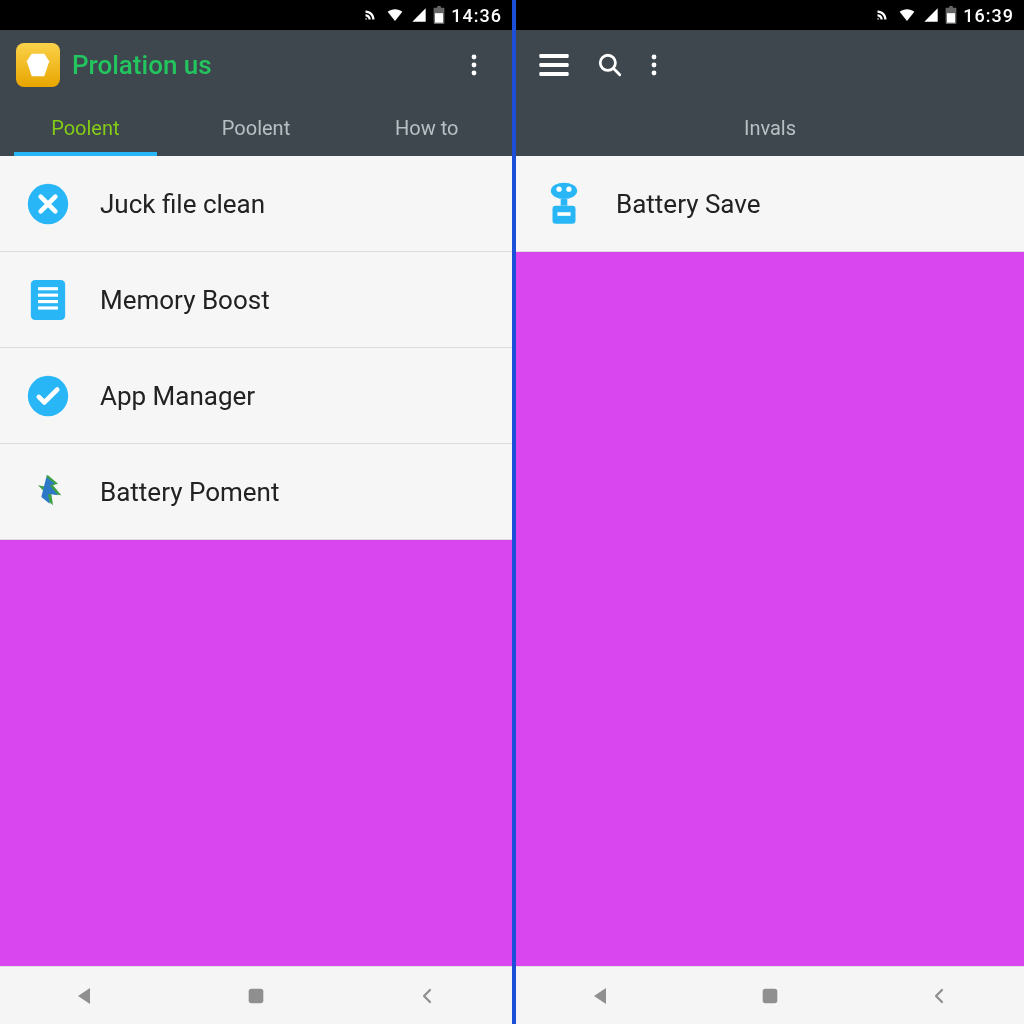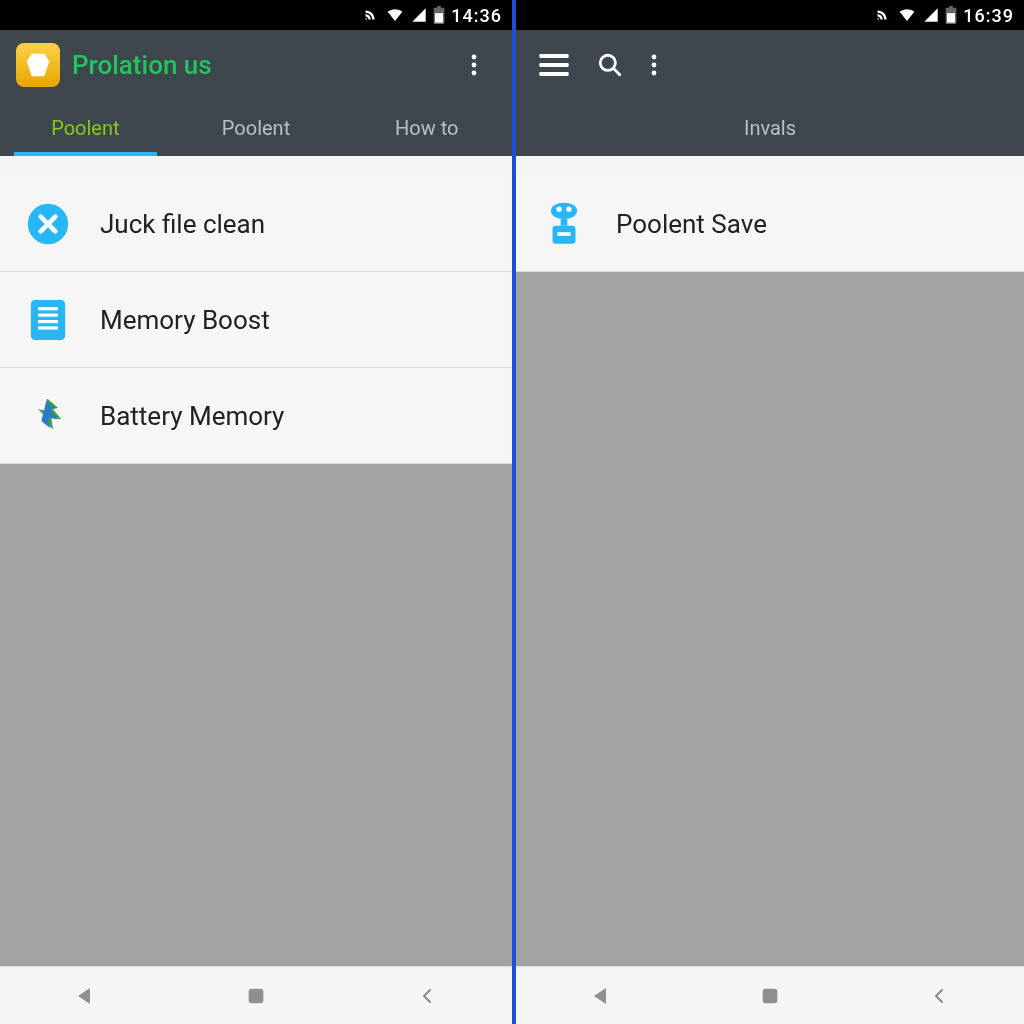--- a/index.html
+++ b/index.html
@@ -75,21 +75,21 @@
     position:relative;
   }
   .tab.active { color:#84cc16; }
   .tab.active::after{
     content:"";
     position:absolute; left:8%; right:8%; bottom:0;
     height:4px; background:#29b6f6;
   }
 
   
-  .list { flex:1; background:#a3a3a3;margin-top:20px; }
+  .list { flex:1; background:#d946ef; }
   .row {
     height: 96px;
     display:flex;
     align-items:center;
     padding: 0 18px 0 24px;
     border-bottom: 1px solid #ddd;
     background:#f6f6f6;
   }
   .row .iconwrap {
     width: 48px; height:48px;
@@ -186,26 +186,35 @@
             <rect x="5" y="5" width="14" height="2.2" fill="#fff"></rect>
             <rect x="5" y="9.5" width="14" height="2.2" fill="#fff"></rect>
             <rect x="5" y="14" width="14" height="2.2" fill="#fff"></rect>
             <rect x="5" y="18.5" width="14" height="2.2" fill="#fff"></rect>
           </svg>
       </div>
       <div class="label">Memory Boost</div>
     </div>
     <div class="row">
       <div class="iconwrap">
+        <svg width="44" height="44" viewBox="0 0 24 24">
+            <circle cx="12" cy="12" r="11" class="ic-cyan"></circle>
+            <path d="M7 12.5l3 3 7-7" stroke="#fff" stroke-width="2.6" fill="none" stroke-linecap="round" stroke-linejoin="round"></path>
+          </svg>
+      </div>
+      <div class="label">App Manager</div>
+    </div>
+    <div class="row">
+      <div class="iconwrap">
         <svg width="40" height="40" viewBox="0 0 24 24">
             <path d="M12 2l6 5-3 1 5 6-6-1 1 7-6-5 3-1-6-6 6 1-1-7z" fill="#3fa04a"></path>
             <path d="M11 3l5 4-3 1 5 6-6-1 1 6-5-4" fill="#2d78c7"></path>
           </svg>
       </div>
-      <div class="label">Battery Memory</div>
+      <div class="label">Battery Poment</div>
     </div>
   </div>
 
   <div class="navbar">
     <div class="nbtn">
       <svg width="24" height="24" viewBox="0 0 24 24">
           <path d="M17 4v16L5 12 17 4z"></path>
         </svg>
     </div>
     <div class="nbtn">
@@ -281,21 +290,21 @@
       <div class="iconwrap">
         <svg width="40" height="46" viewBox="0 0 24 28" class="ic-cyan">
           <ellipse cx="12" cy="6" rx="8" ry="5"></ellipse>
           <circle cx="9" cy="5" r="1.6" fill="#fff"></circle>
             <circle cx="15" cy="5" r="1.6" fill="#fff"></circle>
           <rect x="10" y="11" width="4" height="4"></rect>
           <rect x="5" y="15" width="14" height="11" rx="2"></rect>
           <rect x="8" y="19" width="8" height="2.2" fill="#fff"></rect>
         </svg>
       </div>
-      <div class="label">Poolent Save</div>
+      <div class="label">Battery Save</div>
     </div>
   </div>
 
   <div class="navbar">
     <div class="nbtn">
       <svg width="24" height="24" viewBox="0 0 24 24">
           <path d="M17 4v16L5 12 17 4z"></path>
         </svg>
     </div>
     <div class="nbtn">

